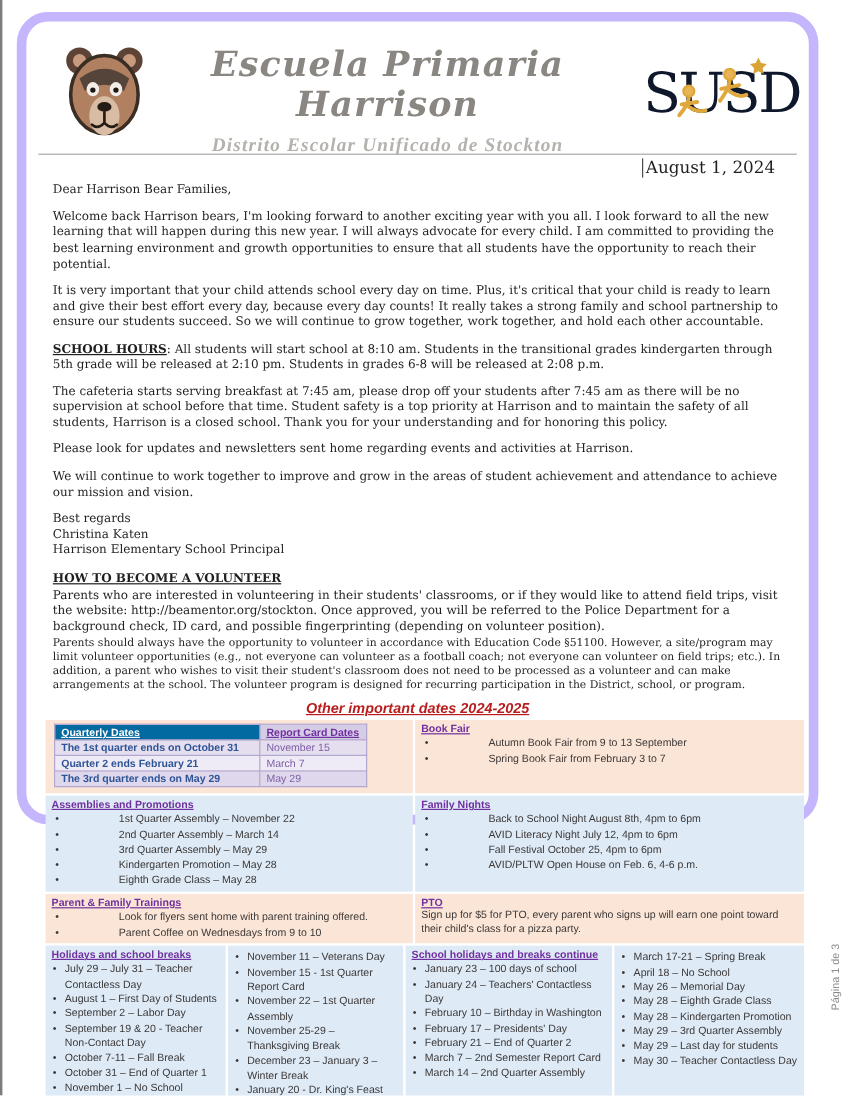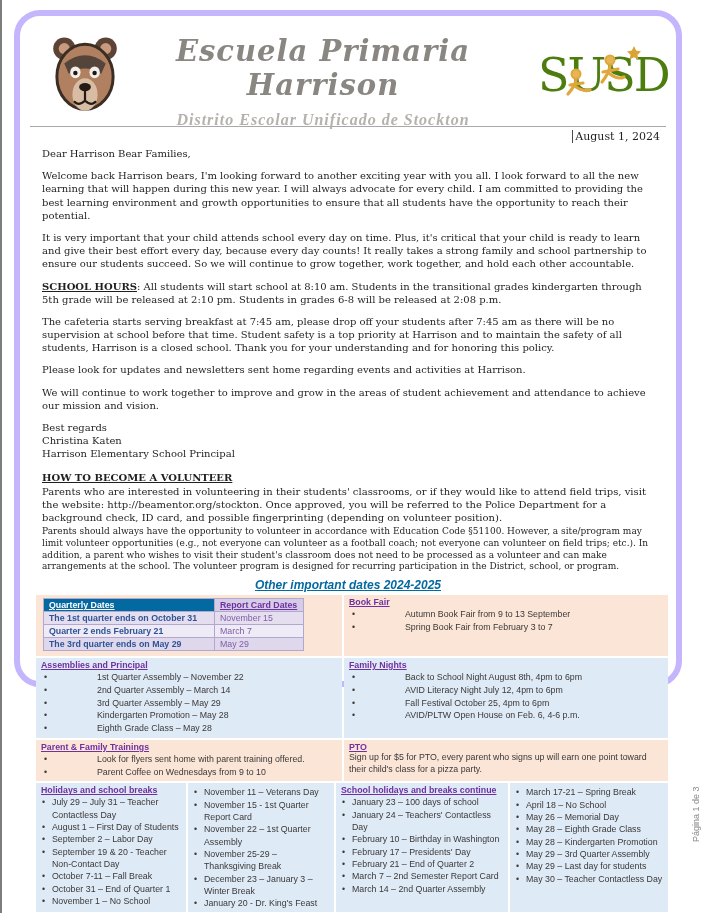--- a/index.html
+++ b/index.html
@@ -4,58 +4,58 @@
 <style>
   html,body{margin:0;padding:0;}
   body{
     width:702px;height:913px;overflow:hidden;background:#ffffff;
     font-family:"DejaVu Serif","Liberation Serif",serif;color:#1f1f1f;
     position:relative;-webkit-font-smoothing:antialiased;
   }
   .scan-edge{position:absolute;left:0;top:0;width:2px;height:913px;background:#7d7d7d;z-index:5;}
   .frame{
     position:absolute;left:14px;top:10px;width:668px;height:677px;
-    border:6px solid #c4b5fd;border-radius:26px;background:#fff;box-sizing:border-box;
+    border:8px solid #c4b5fd;border-radius:26px;background:#fff;box-sizing:border-box;
   }
   
   .hdr{position:relative;height:106px;}
   .bear{position:absolute;left:28px;top:16px;width:74px;height:88px;}
   .titles{position:absolute;left:110px;right:160px;top:18px;text-align:center;}
   .school-name{
     font-family:"DejaVu Serif",serif;font-style:italic;font-weight:bold;
     font-size:29px;color:#8a8782;letter-spacing:1px;
   }
   .district{
     font-family:Liberation Serif, serif;font-style:italic;font-weight:bold;
     font-size:16px;color:#b5b1ac;margin-top:9px;letter-spacing:1px;
   }
   .susd{position:absolute;right:22px;top:26px;width:116px;height:72px;}
   .susd-text{
-    font-family:"DejaVu Serif",serif;font-size:46px;color:#4d7c0f;
+    font-family:"DejaVu Serif",serif;font-size:46px;color:#0f172a;
     letter-spacing:-2px;line-height:66px;text-align:center;
   }
   .susd svg{position:absolute;left:0;top:0;}
   .hdr-rule{border:none;border-top:1px solid #a8a8a8;margin:4px 10px 0 10px;}
   
-  .date-line{text-align:right;font-size:11px;padding:3px 16px 0 0;}
+  .date-line{text-align:right;font-size:14px;padding:3px 28px 0 0;}
   .date-line .cursor{border-left:1px solid #4a4a4a;padding-left:2px;}
   .letter{padding:4px 16px 0 22px;font-size:10px;line-height:1.32;}
   .letter p{margin:0 0 9px 0;}
   .letter .greet{margin-bottom:9px;}
   .b{font-weight:bold;}
   .u{text-decoration:underline;}
   .signoff div{line-height:1.32;}
   .vol-head{font-weight:bold;text-decoration:underline;font-size:10px;margin-top:10px;}
   .vol-p1{margin:1px 0 2px 0 !important;}
   .vol-p2{font-size:9px;line-height:1.3;margin:0 !important;}
   
   .dates-title{
     text-align:center;font-family:"Liberation Sans",sans-serif;
     font-weight:bold;font-style:italic;text-decoration:underline;
-    font-size:12px;margin:5px 0 3px 0;color:#0369a1;
+    font-size:12px;margin:5px 0 3px 0;color:#b91c1c;
   }
   .big-table{
     margin-left:16px;width:632px;display:flex;flex-direction:column;gap:2px;
     font-family:"Liberation Sans",sans-serif;font-size:8.8px;color:#3b3838;
   }
   .row2{display:grid;grid-template-columns:306px 1fr;gap:2px;}
   .row4{display:grid;grid-template-columns:150px 146px 172px 1fr;gap:2px;}
   .cell{padding:2px 5px 3px 5px;box-sizing:border-box;}
   .peach{background:#FBE5D6;}
   .blue{background:#DEEAF6;}
@@ -198,21 +198,21 @@
             <li>Autumn Book Fair from 9 to 13 September</li>
 
             <li>Spring Book Fair from February 3 to 7</li>
 
         </ul>
       </div>
     </div>
 
     <div class="row2">
       <div class="cell blue">
-        <span class="sect">Assemblies and Principal</span>
+        <span class="sect">Assemblies and Promotions</span>
         <ul class="blist indent">
 
             <li>1st Quarter Assembly – November 22</li>
 
             <li>2nd Quarter Assembly – March 14</li>
 
             <li>3rd Quarter Assembly – May 29</li>
 
             <li>Kindergarten Promotion – May 28</li>
 

